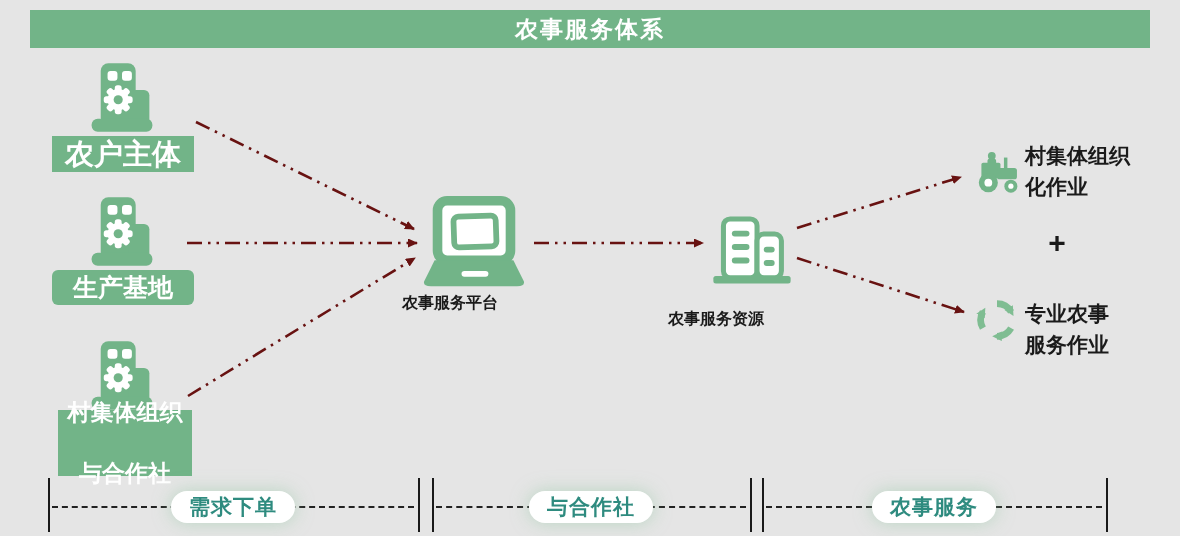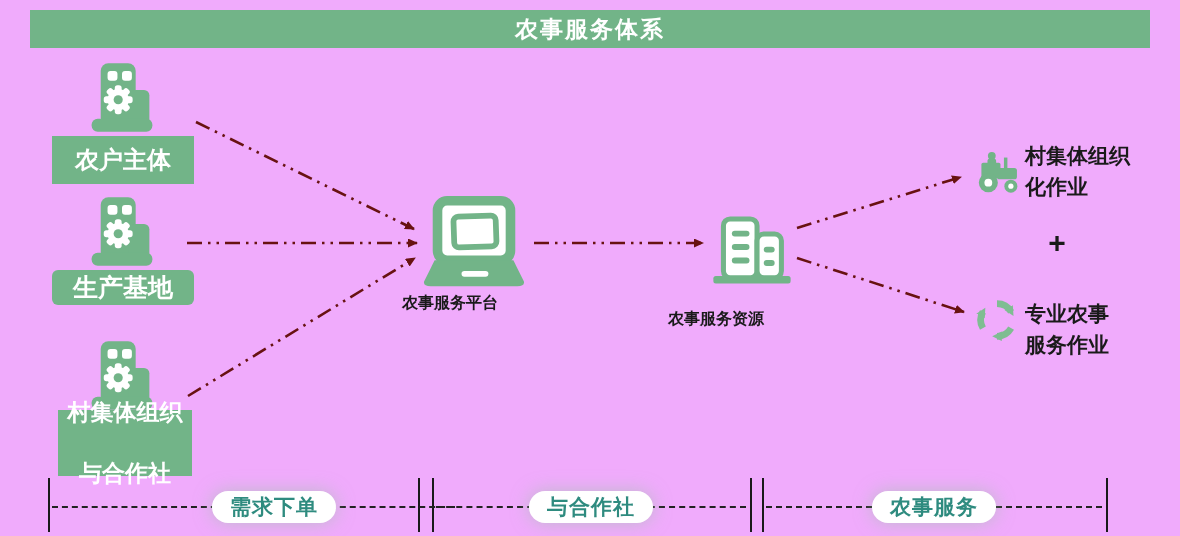--- a/index.html
+++ b/index.html
@@ -1,18 +1,18 @@
 <!DOCTYPE html>
 <html><head>
 <meta charset="utf-8">
 <style>
   html,body{margin:0;padding:0;background:#ffffff;}
   .canvas{
     position:relative;width:1180px;height:536px;overflow:hidden;
-    font-family:"Liberation Sans","DejaVu Sans",sans-serif;background:#f0abfc;
+    font-family:"Liberation Sans","DejaVu Sans",sans-serif;background:#e5e5e5;
   }
   .banner{
     position:absolute;left:30px;top:10px;width:1120px;height:38px;
     background:#72B488;display:flex;align-items:center;justify-content:center;
   }
   .banner span{color:#ffffff;font-weight:bold;font-size:23px;letter-spacing:2px;}
   .entity-icon{position:absolute;}
   .entity-label{
     position:absolute;background:#72B488;color:#ffffff;font-weight:bold;
     display:flex;flex-direction:column;align-items:center;justify-content:center;
@@ -59,21 +59,21 @@
       <g transform="translate(45,51)">
         <rect x="-4.5" y="-19" width="9" height="38" rx="3.5" fill="#ffffff"></rect>
         <rect x="-4.5" y="-19" width="9" height="38" rx="3.5" fill="#ffffff" transform="rotate(45)"></rect>
         <rect x="-4.5" y="-19" width="9" height="38" rx="3.5" fill="#ffffff" transform="rotate(90)"></rect>
         <rect x="-4.5" y="-19" width="9" height="38" rx="3.5" fill="#ffffff" transform="rotate(135)"></rect>
         <circle cx="0" cy="0" r="14" fill="#ffffff"></circle>
         <circle cx="0" cy="0" r="6" fill="#72B488"></circle>
       </g>
     </svg>
   </div>
-  <div class="entity-label" style="left:52px;top:136px;width:142px;height:48px;font-size:24px;">
+  <div class="entity-label" style="left:52px;top:136px;width:142px;height:36px;font-size:29px;">
     <span>农户主体</span>
   </div>
 
   <div class="entity-icon" style="left:84px;top:194px;">
     <svg width="76" height="78" viewBox="0 0 100 100">
       <rect x="22" y="3" width="46" height="82" rx="10" fill="#72B488"></rect>
       <rect x="58" y="38" width="28" height="47" rx="7" fill="#72B488"></rect>
       <rect x="10" y="76" width="80" height="17" rx="8" fill="#72B488"></rect>
       <rect x="31" y="13" width="13" height="13" rx="4" fill="#ffffff"></rect>
       <rect x="50" y="13" width="13" height="13" rx="4" fill="#ffffff"></rect>
@@ -192,21 +192,21 @@
     </g>
   </svg>
 
   <div class="tick" style="left:48px;"></div>
   <div class="tick" style="left:418px;"></div>
   <div class="tick" style="left:432px;"></div>
   <div class="tick" style="left:750px;"></div>
   <div class="tick" style="left:762px;"></div>
   <div class="tick" style="left:1106px;"></div>
 
-  <div class="phase-seg" style="left:50px;width:366px;padding-left:41px;">
+  <div class="phase-seg" style="left:50px;width:366px;">
     <div class="phase-dash"></div>
     <div class="phase-label">需求下单</div>
   </div>
   <div class="phase-seg" style="left:434px;width:314px;">
     <div class="phase-dash"></div>
     <div class="phase-label">与合作社</div>
   </div>
   <div class="phase-seg" style="left:764px;width:340px;">
     <div class="phase-dash"></div>
     <div class="phase-label">农事服务</div>

